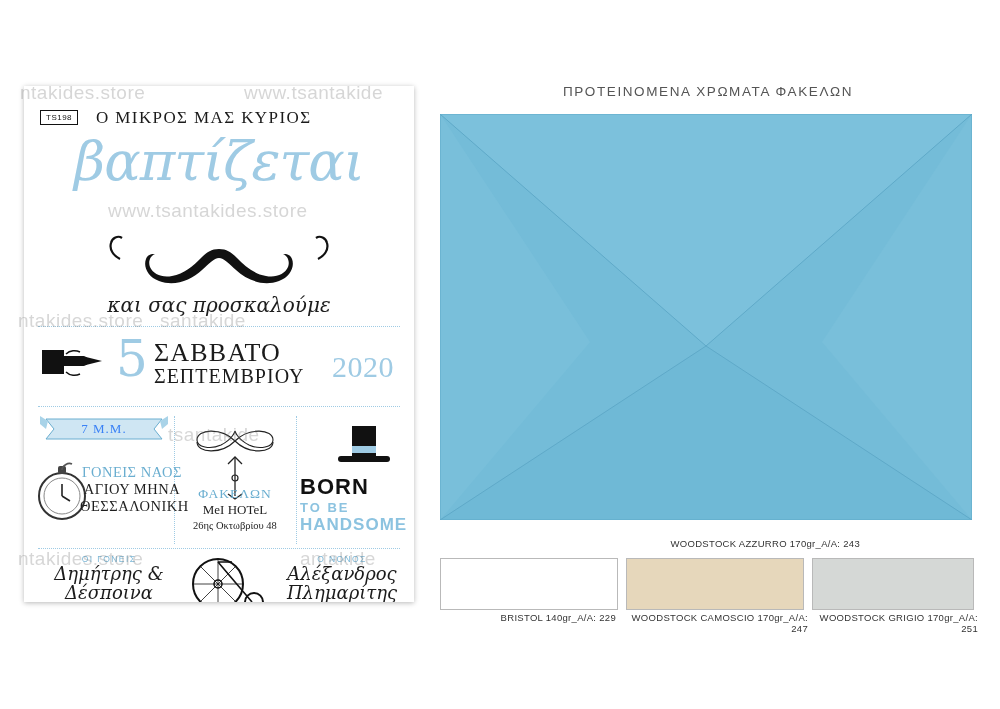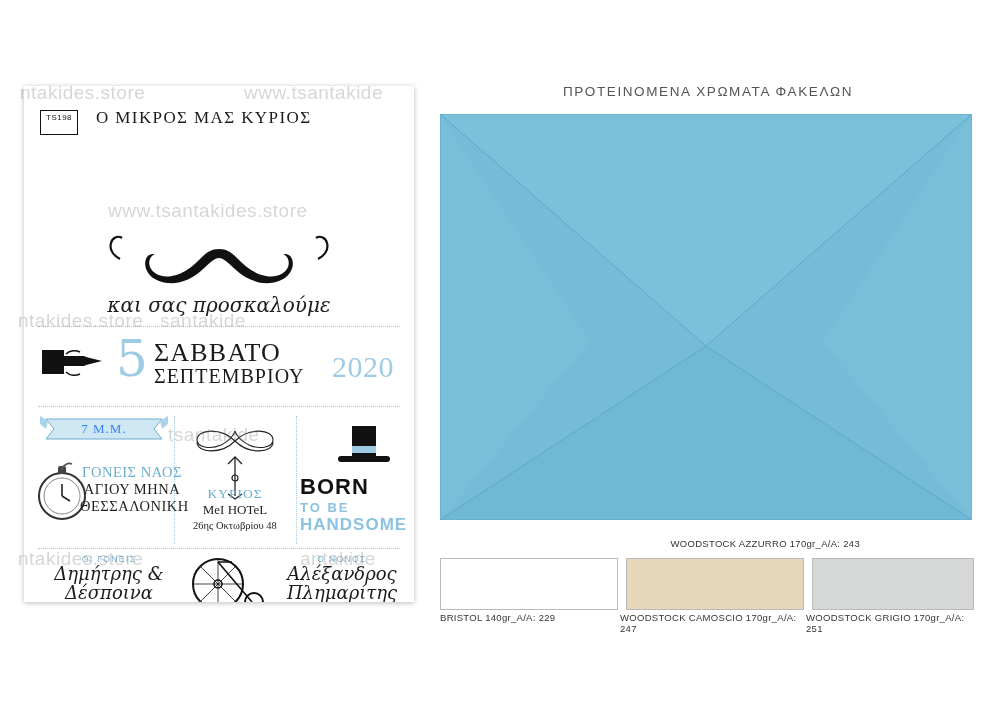--- a/index.html
+++ b/index.html
@@ -48,21 +48,21 @@
     inset: 0;
     padding: 0;
   }
   .code-box {
     position: absolute;
     left: 16px;
     top: 24px;
     border: 1px solid #111;
     font-size: 8px;
     letter-spacing: .5px;
-    padding: 2px 5px 12px 5px;
+    padding: 2px 5px 2px 5px;
     font-family: "Liberation Sans", sans-serif;
     color: #111;
   }
   .title-small {
     position: absolute;
     left: 72px;
     top: 22px;
     font-family: "Liberation Serif", serif;
     font-size: 17px;
     letter-spacing: 1.4px;
@@ -277,21 +277,21 @@
     background: #74bcd8;
   }
   #envelope svg { position:absolute; inset:0; }
 
   .swatch-caption {
     position: absolute;
     font-family: "Liberation Sans", sans-serif;
     font-size: 9.5px;
     letter-spacing: .3px;
     color: #333;
-    text-align: left;
+    text-align: right;
   }
   .swatch {
     position: absolute;
     border: 1px solid #b9b9b9;
   }
   #cap-azzurro { left: 560px; top: 538px; width: 300px; text-align: right;}
   #sw-bristol   { left: 440px; top: 558px; width: 176px; height: 50px; background:#ffffff; }
   #sw-camoscio  { left: 626px; top: 558px; width: 176px; height: 50px; background:#e6d7bb; }
   #sw-grigio    { left: 812px; top: 558px; width: 160px; height: 50px; background:#d5d8d6; }
   #cap-bristol  { left: 440px; top: 612px; width: 176px; }
@@ -299,20 +299,21 @@
   #cap-grigio   { left: 806px; top: 612px; width: 172px; }
 </style>
 </head>
 <body>
 
 <div id="card">
   <div class="card-inner">
 
     <div class="code-box">TS198</div>
     <div class="title-small">Ο ΜΙΚΡΟΣ ΜΑΣ ΚΥΡΙΟΣ</div>
+    <div class="script-main">βαπτίζεται</div>
 
     <svg class="moustache" viewBox="0 0 260 70">
       <path fill="#111" d="M130 28c-9 0-14 5-18 9-8 8-17 16-29 18-10 2-19-2-22-9-2-5 0-11 5-13 0 0-7-1-9 5-3 8 2 18 13 22 16 6 32-1 43-11 7-6 12-12 17-12s10 6 17 12c11 10 27 17 43 11 11-4 16-14 13-22-2-6-9-5-9-5 5 2 7 8 5 13-3 7-12 11-22 9-12-2-21-10-29-18-4-4-9-9-18-9z"></path>
       <path fill="none" stroke="#111" stroke-width="2.2" d="M31 38c-6-3-11-9-9-16 1-5 7-8 11-5"></path>
       <path fill="none" stroke="#111" stroke-width="2.2" d="M229 38c6-3 11-9 9-16-1-5-7-8-11-5"></path>
     </svg>
 
     <div class="script-invite">και σας προσκαλούμε</div>
 
     <div class="dots" style="left:14px; right:14px; top:240px;"></div>
@@ -361,21 +362,21 @@
       <path fill="none" stroke="#222" stroke-width="1.1" d="M53 15c-14-14-38-12-38-1 0 7 13 10 24 5 12-6 14-14 14-14s2 8 14 14c11 5 24 2 24-5 0-11-24-13-38 1z"></path>
       <path fill="none" stroke="#222" stroke-width="1.1" d="M53 15c-14 14-38 12-38 1M53 15c14 14 38 12 38 1"></path>
     </svg>
     <svg class="arrow-orn" viewBox="0 0 22 46">
       <path stroke="#222" stroke-width="1.3" fill="none" d="M11 4v38"></path>
       <path stroke="#222" stroke-width="1.3" fill="none" d="M4 10l7-7 7 7"></path>
       <path stroke="#222" stroke-width="1.3" fill="none" d="M4 40l7 5 7-5"></path>
       <circle cx="11" cy="24" r="3" fill="none" stroke="#222" stroke-width="1.2"></circle>
     </svg>
     <div class="venue-2">
-      <div class="l1">ΚΥΡΙΟΣ</div>
+      <div class="l1">ΦΑΚΕΛΩΝ</div>
       <div class="l2">MeI HOTeL</div>
       <div class="l3">26ης Οκτωβρίου 48</div>
     </div>
 
     <svg class="tophat" viewBox="0 0 56 46">
       <path fill="#111" d="M16 2h24v30H16z"></path>
       <rect x="2" y="32" width="52" height="6" rx="3" fill="#111"></rect>
       <rect x="16" y="22" width="24" height="7" fill="#9fcbe4"></rect>
     </svg>
     <div class="born">

